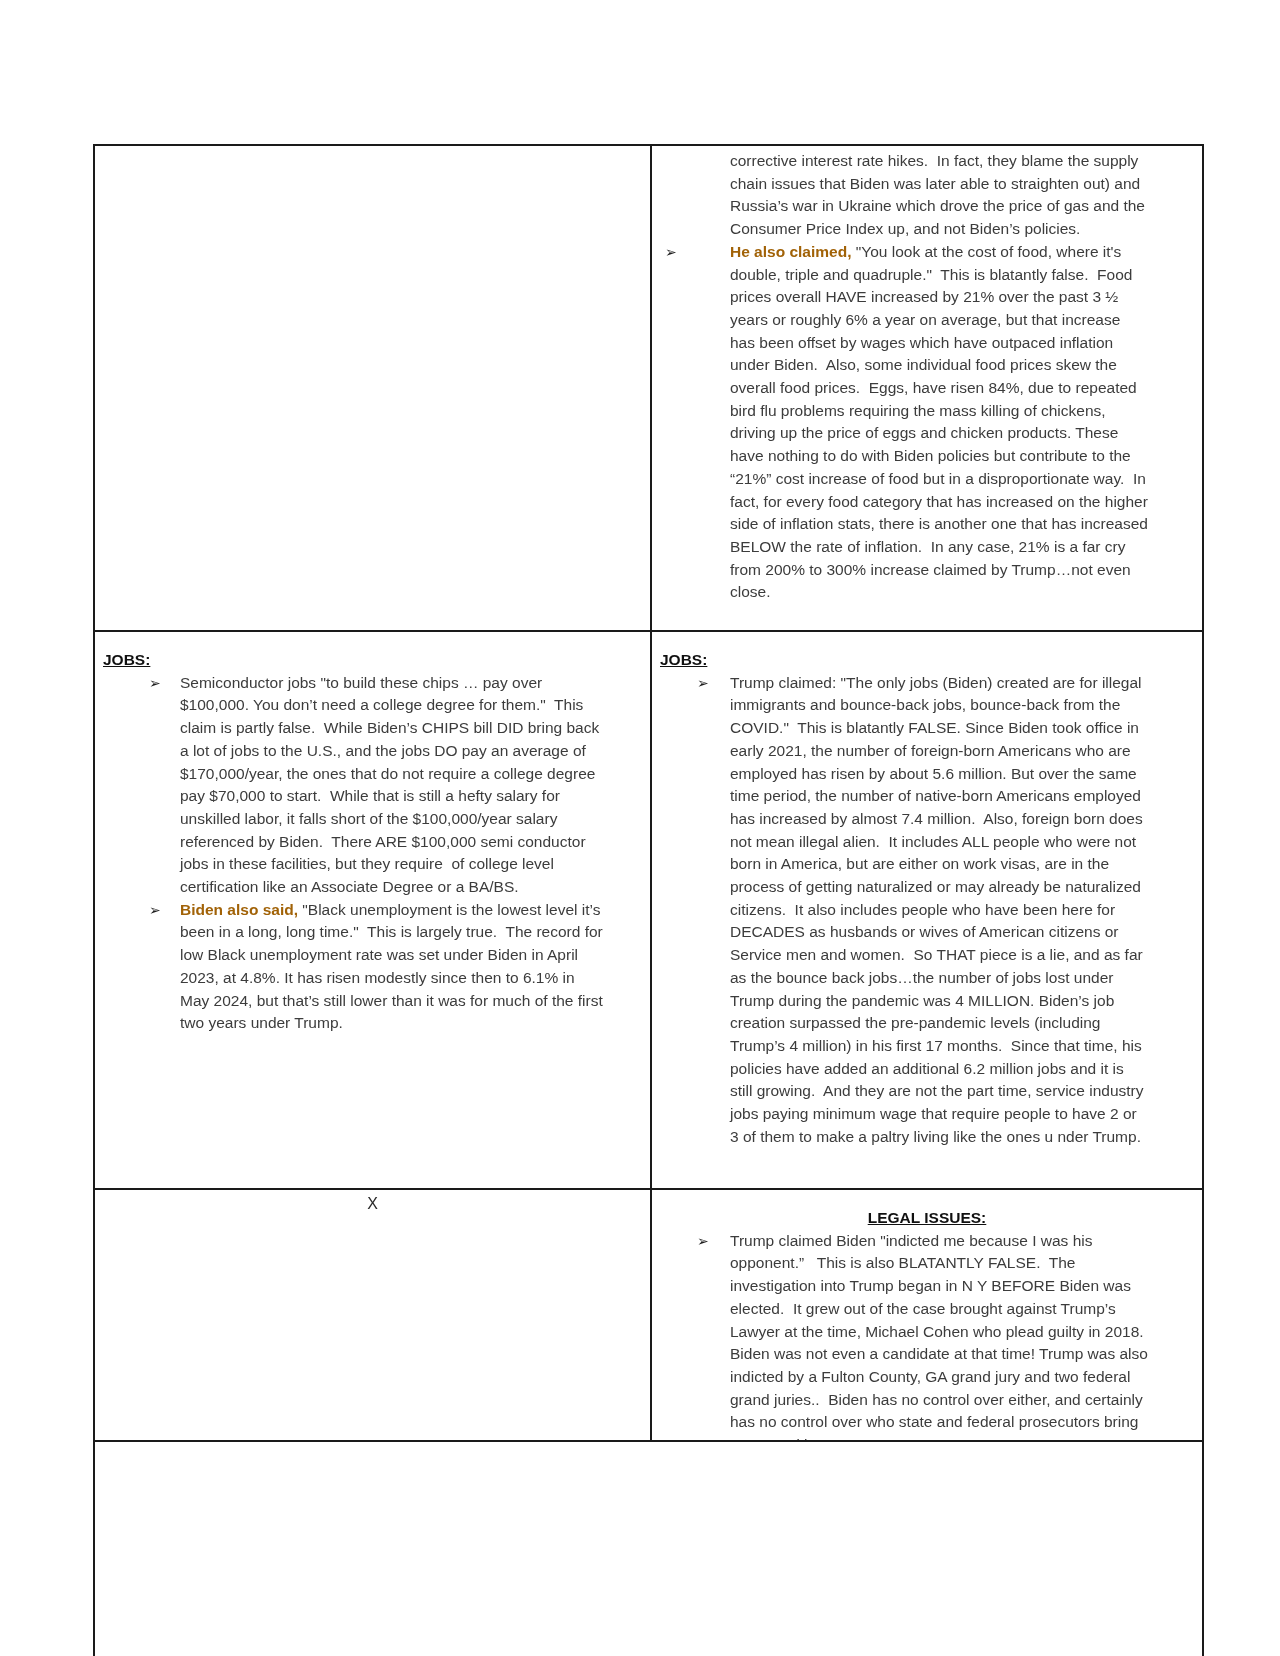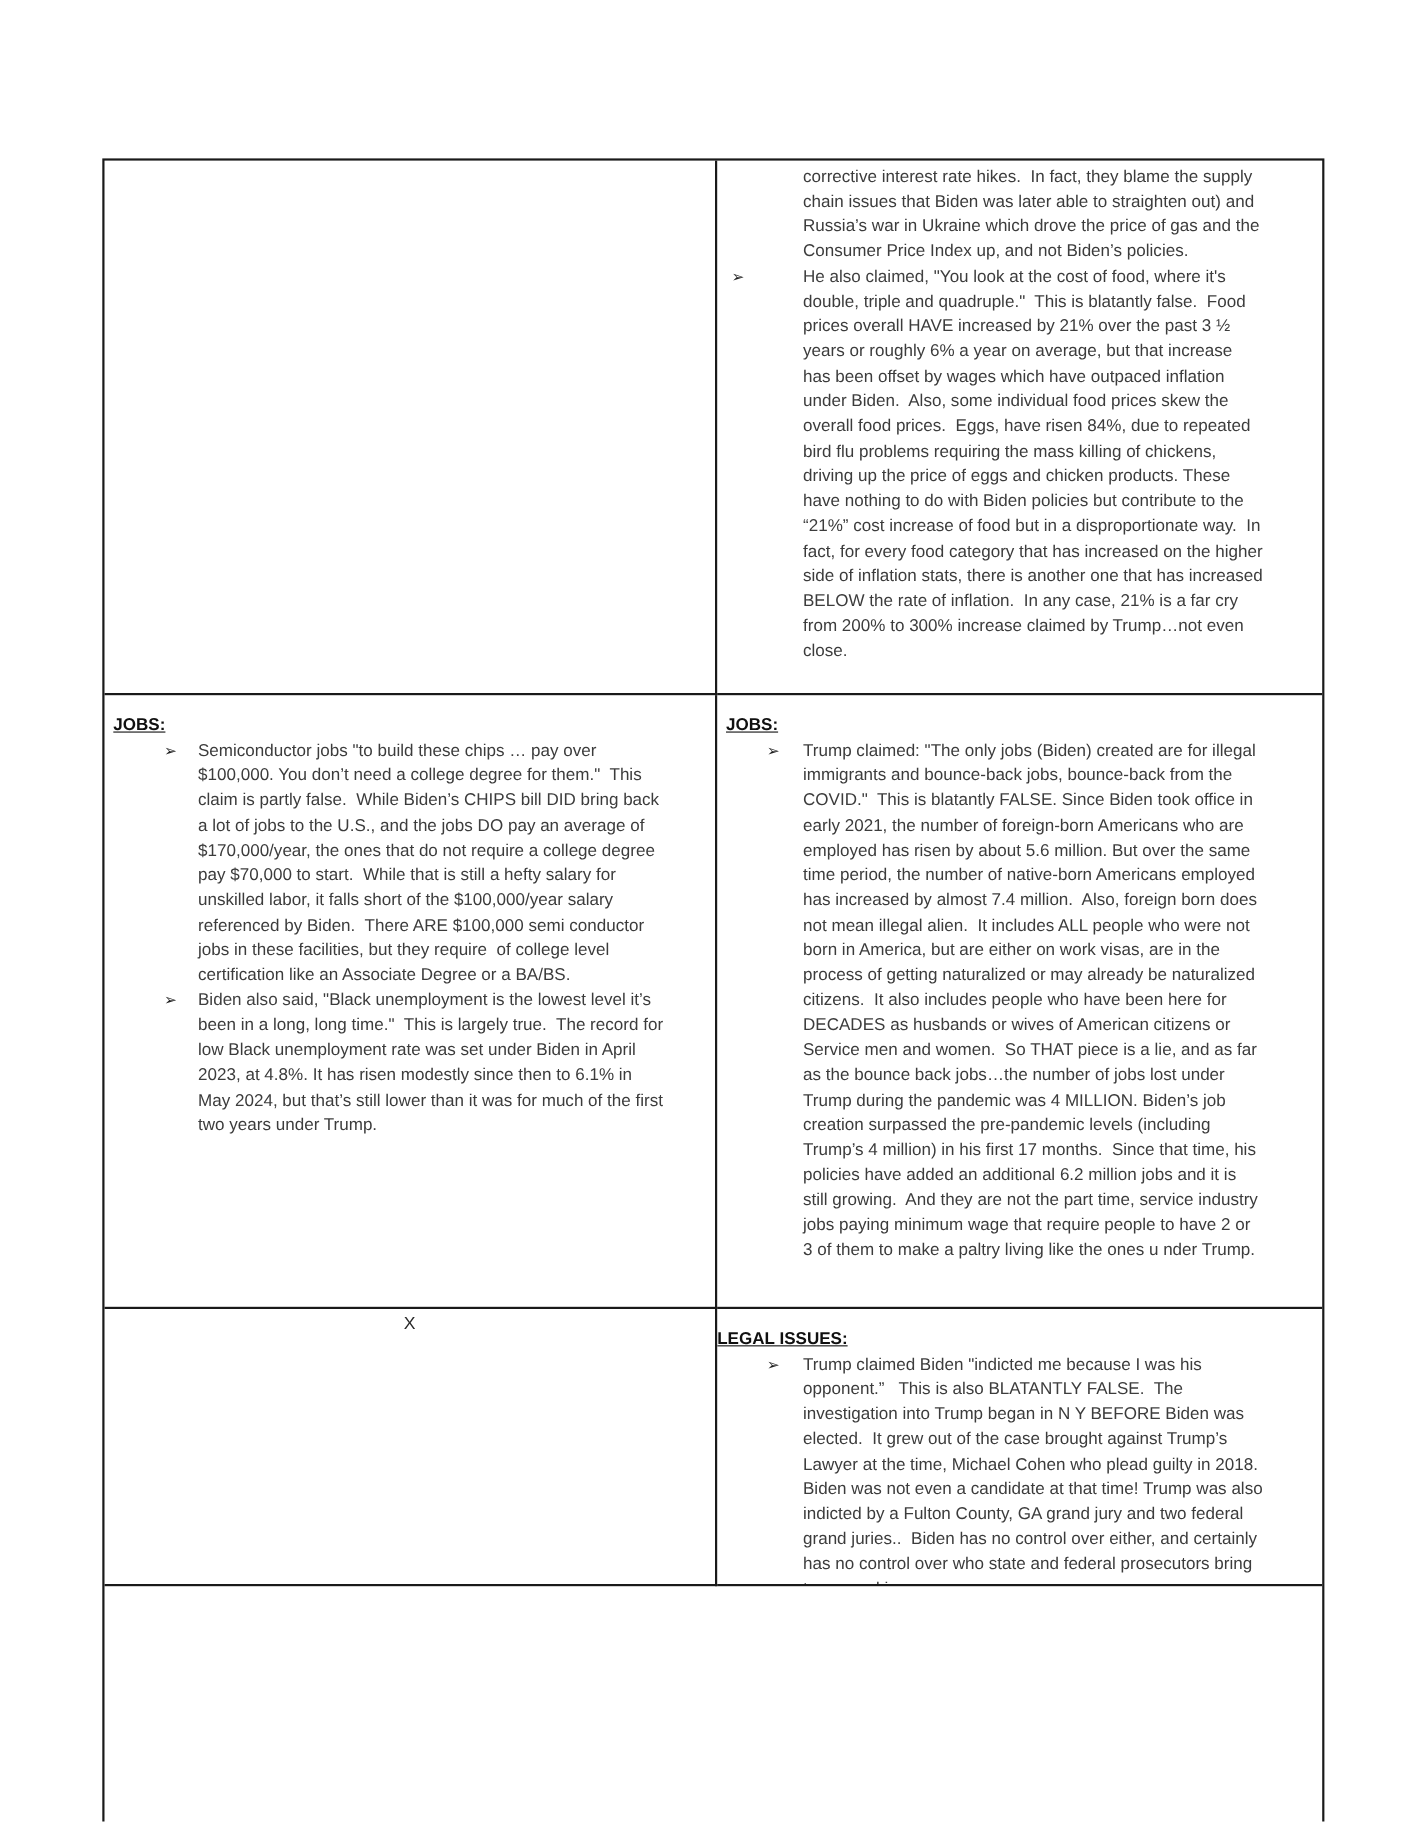--- a/index.html
+++ b/index.html
@@ -33,33 +33,33 @@
   .cell.col-l { border-right: 2px solid #1a1a1a; }
   .cell.row-1, .cell.row-2, .cell.row-3 { border-bottom: 2px solid #1a1a1a; }
 
   .body-text {
     font-size: 15.5px;
     line-height: 22.7px;
     color: #3c3c3c;
     white-space: pre-wrap;
   }
   .lead {
-    font-weight: normal;
-    color: #404040;
+    font-weight: bold;
+    color: #a16207;
   }
   .cell-header {
     font-size: 15.5px;
     line-height: 22.7px;
     font-weight: bold;
     color: #101010;
     text-decoration: underline;
     padding: 17px 0 0 8px;
   }
   .cell-header.centered {
-    text-align: left;
+    text-align: center;
     padding-left: 0;
   }
   .footer-header {
     font-size: 15.5px;
     line-height: 18px;
     font-weight: bold;
     color: #101010;
     text-decoration: underline;
     padding: 2px 0 0 8px;
   }

